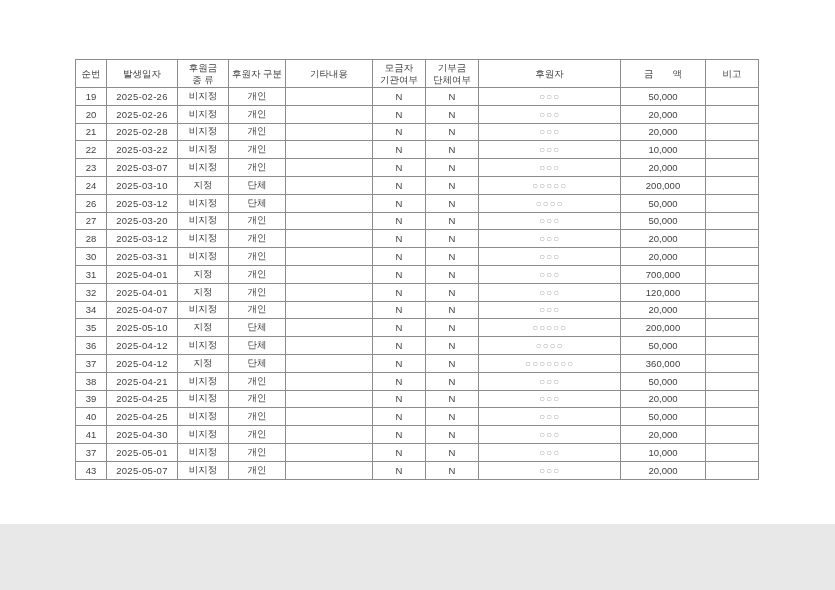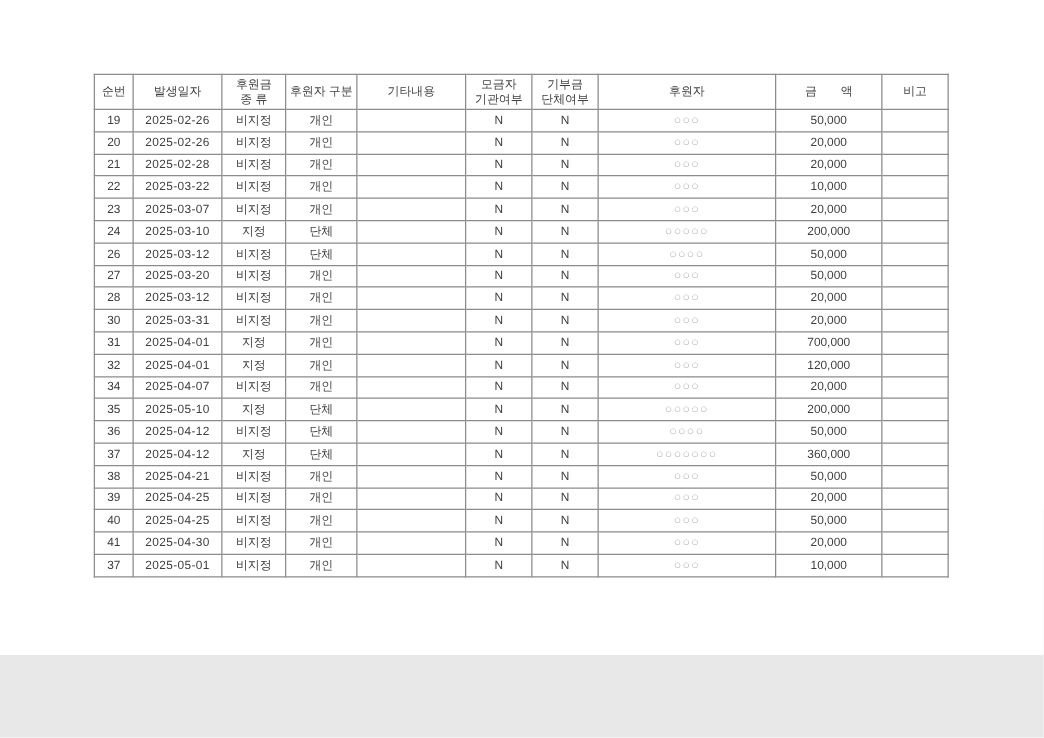--- a/index.html
+++ b/index.html
@@ -339,15 +339,27 @@
           <td class="col-date">2025-05-01</td>
           <td class="col-type">비지정</td>
           <td class="col-donor_class">개인</td>
           <td class="col-etc"></td>
           <td class="col-collector">N</td>
           <td class="col-org">N</td>
           <td class="col-donor">○○○</td>
           <td class="col-amount">10,000</td>
           <td class="col-note"></td>
         </tr>
+        <tr>
+          <td class="col-no">43</td>
+          <td class="col-date">2025-05-07</td>
+          <td class="col-type">비지정</td>
+          <td class="col-donor_class">개인</td>
+          <td class="col-etc"></td>
+          <td class="col-collector">N</td>
+          <td class="col-org">N</td>
+          <td class="col-donor">○○○</td>
+          <td class="col-amount">20,000</td>
+          <td class="col-note"></td>
+        </tr>
       </tbody>
   </table>
 </div>
 
 </body></html>

